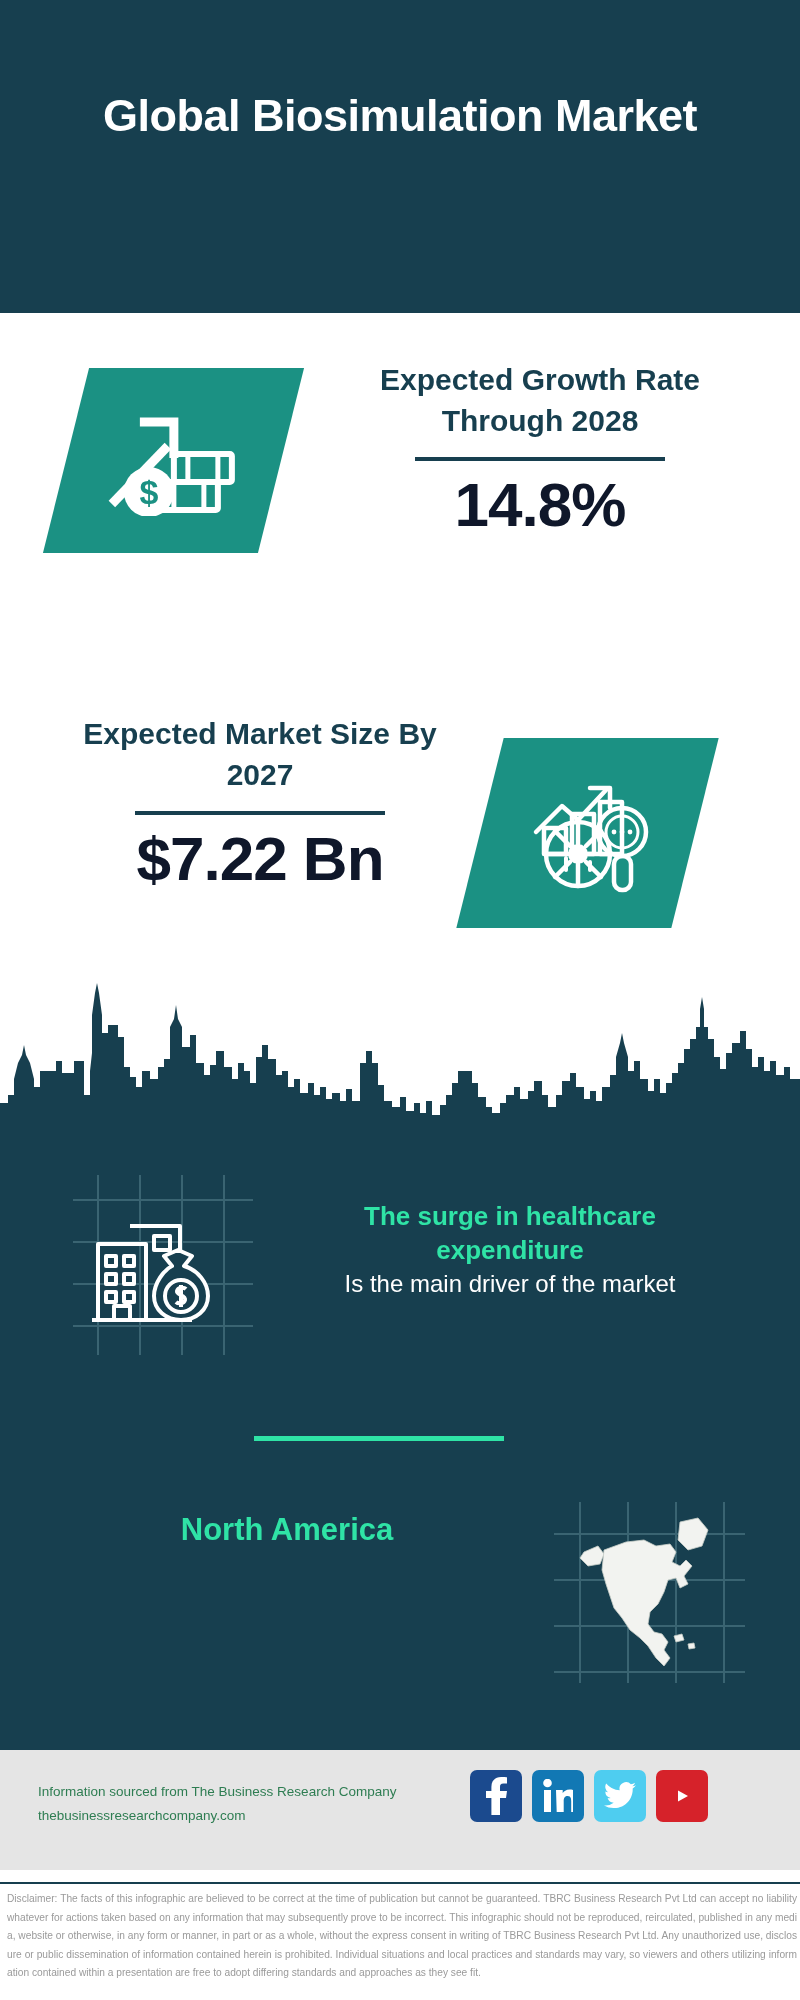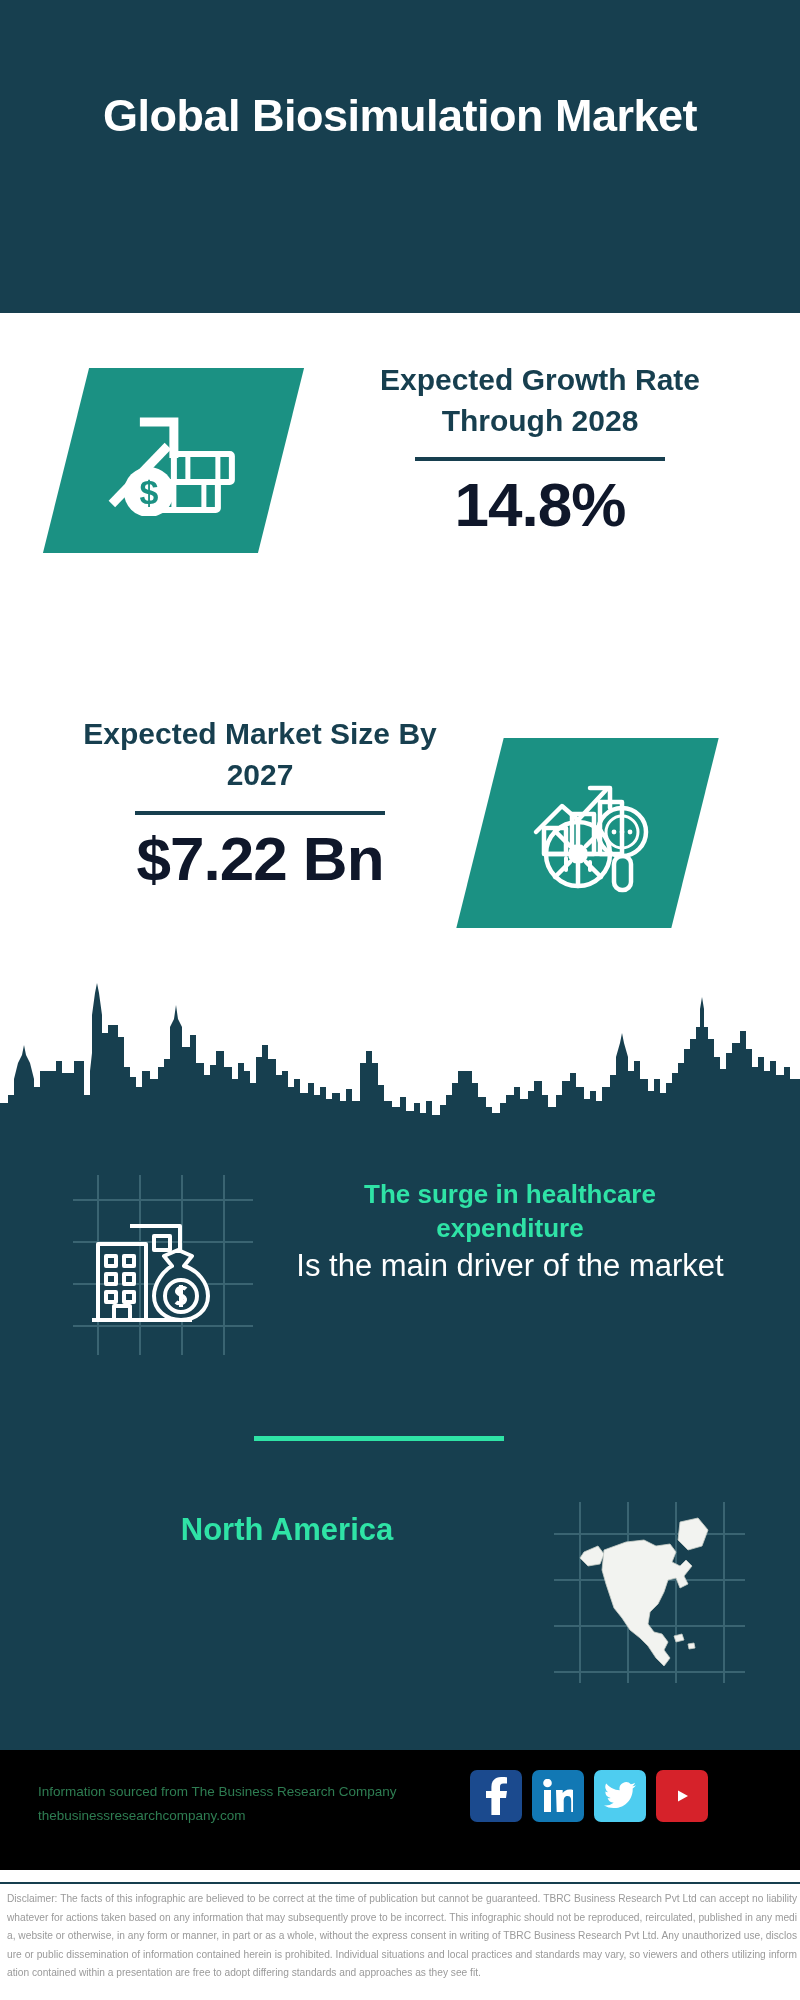--- a/index.html
+++ b/index.html
@@ -77,24 +77,24 @@
     display:block;
   }
 
   .driver-row {
     position:absolute; top:1165px; left:0; width:800px; height:230px;
   }
   .driver-icon {
     position:absolute; left:68px; top:5px; width:190px; height:190px;
   }
   .driver-text {
-    position:absolute; left:290px; top:12px; width:440px; text-align:center;
+    position:absolute; left:290px; top:34px; width:440px; text-align:center;
   }
   .accent-green { color:#2fe3a6; font-size:26px; font-weight:bold; line-height:1.32; }
-  .white-text { color:#ffffff; font-size:31px; line-height:1.32; }
+  .white-text { color:#ffffff; font-size:24px; line-height:1.32; }
 
   .mid-rule {
     position:absolute; left:254px; top:1436px;
     width:250px; height:5px; background:#2fe3a6;
   }
 
   .region-row {
     position:absolute; top:1490px; left:12px; width:800px; height:220px;
   }
   .region-text {
@@ -102,21 +102,21 @@
   }
   .region-accent { color:#2fe3a6; font-size:31px; font-weight:bold; line-height:1.3; }
   .region-sub { color:#ffffff; font-size:31px; line-height:1.3; }
   .region-map {
     position:absolute; left:540px; top:10px; width:195px; height:185px;
   }
 
   
   .footer {
     position:absolute; top:1750px; left:0; width:800px; height:120px;
-    background:#000000;
+    background:#e5e5e5;
   }
   .src-text {
     position:absolute; left:38px; top:30px; width:430px;
     color:#2e7d52; font-size:13.5px; line-height:1.75;
   }
   .socials {
     position:absolute; left:470px; top:20px;
     display:flex; gap:10px; align-items:center;
   }
   .sq {

